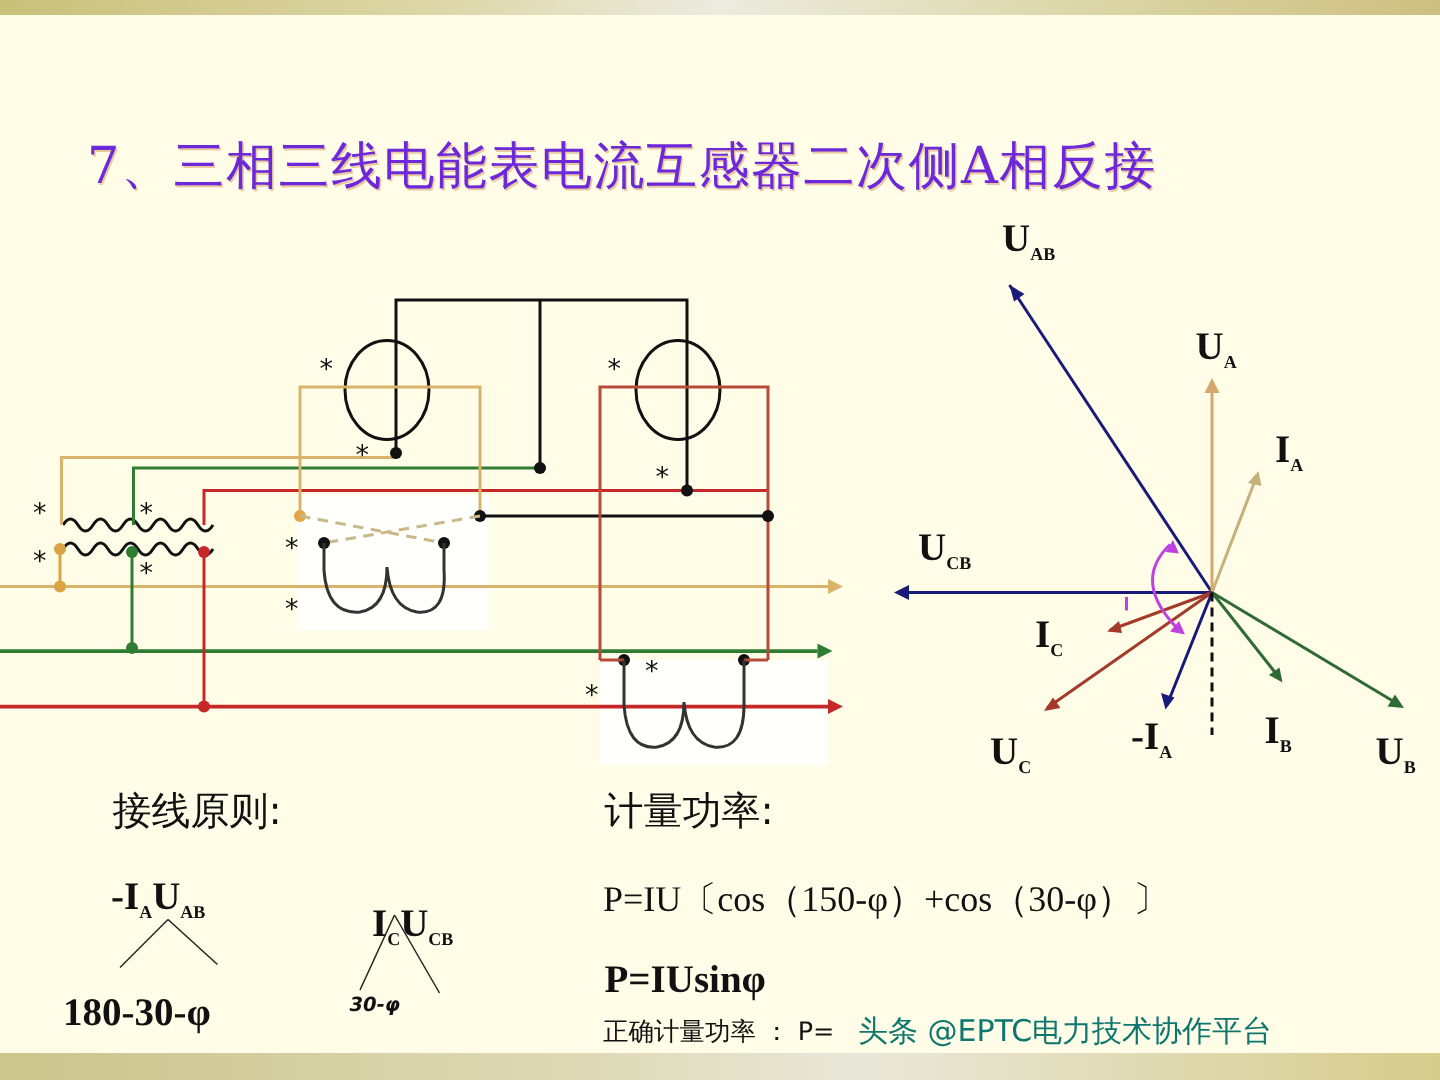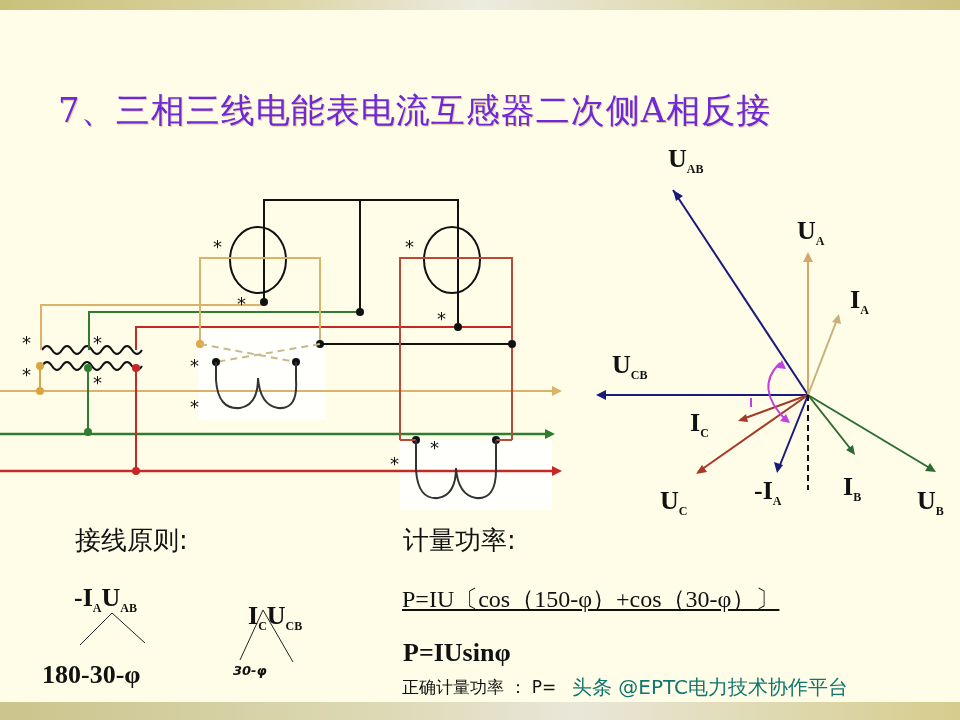--- a/index.html
+++ b/index.html
@@ -8,21 +8,21 @@
   .topbar { position:absolute; left:0; top:0; width:960px; height:10px;
             background:linear-gradient(90deg,#c9c07a 0%,#ddd6a6 30%,#ecebe0 50%,#dcd7a8 75%,#cdbf80 100%); }
   .bottombar { position:absolute; left:0; top:702px; width:960px; height:18px;
                background:linear-gradient(90deg,#cbc48c 0%,#ddd9b5 40%,#e9e7d9 60%,#d6cc8c 100%); }
   .title { position:absolute; left:58px; top:88px; font-size:34px; color:#6d28d9;
            letter-spacing:1px; text-shadow:1px 1px 0 #e8c9a0; font-family:"DejaVu Serif", serif;text-align:center; }
   svg { position:absolute; left:0; top:0; }
   .lbl { position:absolute; font-weight:bold; color:#111; font-size:26px; line-height:1; }
   .lbl sub { font-size:12px; vertical-align:-6px; }
   .section-h { position:absolute; font-size:26px; color:#111; font-family:"DejaVu Sans", sans-serif; }
-  .formula { position:absolute; font-size:24px; color:#111;text-decoration:underline; }
+  .formula { position:absolute; font-size:24px; color:#111; }
   .small { position:absolute; font-size:17px; color:#111; font-family:"DejaVu Sans", sans-serif; }
   .star { position:absolute; font-size:18px; color:#111; font-family:"DejaVu Sans", sans-serif; }
 </style>
 </head>
 <body>
 
 <div class="topbar"></div>
 <div class="bottombar"></div>
 
 <div class="title">7、三相三线电能表电流互感器二次侧A相反接</div>

